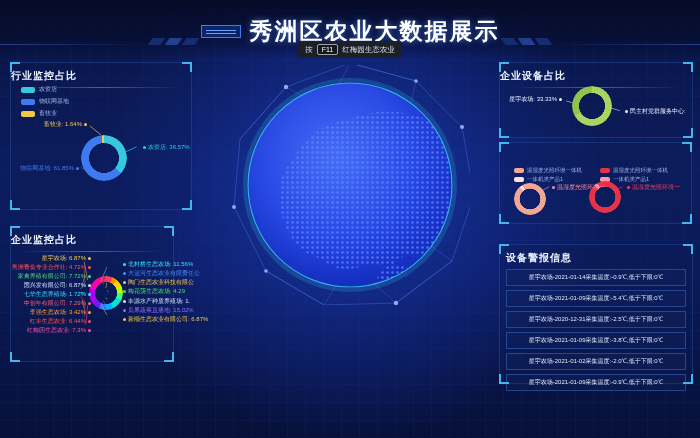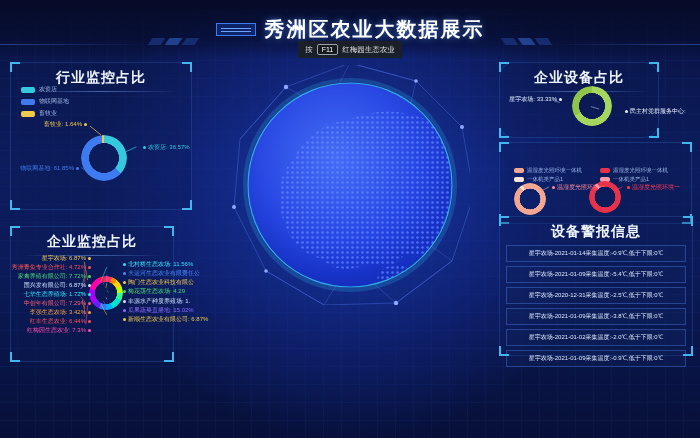--- a/index.html
+++ b/index.html
@@ -20,68 +20,68 @@
   .slashes{position:absolute;top:38px;display:flex;gap:4px;}
   .slashes.l{left:150px;}
   .slashes.r{right:150px;}
   .slashes i{display:block;width:13px;height:7px;background:#152c6e;transform:skewX(-35deg);}
   .slashes.r i{transform:skewX(35deg);}
   .slashes i:nth-child(2){background:#21418f;}
   .title-row{position:absolute;top:16px;left:0;width:700px;display:flex;align-items:center;justify-content:center;gap:9px;}
   .logo{display:inline-flex;flex-direction:column;justify-content:center;gap:2px;width:40px;height:13px;
     border:1px solid #3f7bf0;background:#0c2568;box-sizing:border-box;padding:2px 4px;}
   .logo i{display:block;height:1px;background:#6fa0ff;}
-  h1{margin:0;font-size:20px;font-weight:bold;color:#fff;letter-spacing:2px;text-shadow:0 0 6px rgba(90,150,255,.7);}
+  h1{margin:0;font-size:23px;font-weight:bold;color:#fff;letter-spacing:2px;text-shadow:0 0 6px rgba(90,150,255,.7);}
   .tip{position:absolute;top:41px;left:0;width:700px;display:flex;justify-content:center;}
   .tip-box{display:inline-flex;align-items:center;background:rgba(28,32,38,.94);border-radius:2px;
     padding:3px 7px;font-size:7.5px;color:#ddd;gap:4px;}
   .key{border:1px solid #9aa3ad;border-radius:2px;background:#15181c;color:#fff;font-size:7px;padding:1px 4px;}
   
   .panel{position:absolute;background:rgba(12,28,86,.32);border:1px solid rgba(46,92,180,.38);box-sizing:border-box;}
   .panel::before,.panel::after,.cx::before,.cx::after{content:"";position:absolute;width:8px;height:8px;border:0 solid #41b7ee;}
   .panel::before{top:-1px;left:-1px;border-top-width:2px;border-left-width:2px;}
   .panel::after{bottom:-1px;right:-1px;border-bottom-width:2px;border-right-width:2px;}
   .cx::before{top:-1px;right:-1px;border-top-width:2px;border-right-width:2px;}
   .cx::after{bottom:-1px;left:-1px;border-bottom-width:2px;border-left-width:2px;}
-  .ptitle{margin:0;padding-top:6px;text-align:center;font-size:14px;font-weight:bold;color:#eef5ff;letter-spacing:1px;}
+  .ptitle{margin:0;padding-top:6px;text-align:left;font-size:10px;font-weight:bold;color:#eef5ff;letter-spacing:1px;}
   .underline{height:1px;width:88%;margin:4px auto 0;background:linear-gradient(90deg,transparent,rgba(120,170,255,.5),transparent);}
   .legend{position:absolute;left:10px;top:22px;list-style:none;margin:0;padding:0;}
   .legend li{display:flex;align-items:center;gap:4px;margin-bottom:3px;}
   .sw{display:inline-block;width:14px;height:6px;border-radius:2px;}
   .legend span{font-size:6px;color:#9fb8e8;}
   .donut{position:absolute;border-radius:50%;}
   .ring{-webkit-mask:radial-gradient(circle closest-side,transparent 64%,#000 66%);
         mask:radial-gradient(circle closest-side,transparent 64%,#000 66%);}
   .leads{position:absolute;inset:0;width:100%;height:100%;pointer-events:none;}
   .lbl{position:absolute;font-size:6px;white-space:nowrap;line-height:1.1;}
   .lbl .dot{display:inline-block;width:3px;height:3px;border-radius:50%;vertical-align:middle;margin:0 2px;}
   
   .p1{left:10px;top:62px;width:182px;height:148px;}
   .p1 .donut{left:70px;top:72px;width:46px;height:46px;
     background:conic-gradient(from -6deg,#f0c84a 0 1.64%,#35c9e0 1.64% 38.21%,#3f7bf0 38.21% 100%);}
   .p2{left:10px;top:226px;width:164px;height:136px;}
   .p2 .donut{left:78px;top:49px;width:34px;height:34px;
     background:conic-gradient(#ff3b6b 0 6%,#ff8c00 6% 11%,#ffd400 11% 18%,#b6ff00 18% 25%,#33ff88 25% 32%,
       #00e5cc 32% 43%,#00b0ff 43% 50%,#2979ff 50% 57%,#651fff 57% 64%,#aa00ff 64% 79%,#ff00aa 79% 93%,#ff1744 93% 100%);}
-  .p3{left:499px;top:62px;width:160px;height:76px;border-radius:15px;}
+  .p3{left:499px;top:62px;width:194px;height:76px;}
   .p3 .donut{left:72px;top:23px;width:40px;height:40px;
     background:conic-gradient(#a6d65e 0 66.7%,#8fc34a 66.7% 100%);}
   .p4{left:499px;top:142px;width:193px;height:82px;}
   .chip{margin:6px auto 0;width:96px;border:1px solid #3f6bd8;border-radius:3px;padding:2px 0;
     text-align:center;font-size:8px;font-weight:bold;color:#ff5b6a;letter-spacing:1px;background:rgba(20,40,110,.5);}
   .mini-legend{position:absolute;list-style:none;margin:0;padding:0;}
   .mini-legend li{display:flex;align-items:center;gap:3px;margin-bottom:2px;}
   .mini-legend .sw{width:10px;height:5px;}
   .mini-legend span{font-size:5.5px;color:#9fb8e8;}
   .ml-a{left:14px;top:24px;} .ml-b{left:100px;top:24px;}
   .d4a{left:14px;top:40px;width:32px;height:32px;
     background:conic-gradient(from -40deg,#fde3da 0 3%,#f2a793 3% 100%);}
   .d4b{left:89px;top:38px;width:32px;height:32px;
     background:conic-gradient(from -40deg,#ff9aa8 0 3%,#e8324a 3% 100%);}
-  .p5{left:499px;top:216px;width:194px;height:140px;padding:0 6px;}
+  .p5{left:499px;top:244px;width:194px;height:140px;padding:0 6px;}
   .alarm-row{margin-top:4px;height:15px;line-height:15px;border:1px solid rgba(70,120,220,.45);
     background:rgba(20,40,100,.25);font-size:6px;color:#dce9ff;text-align:center;white-space:nowrap;overflow:hidden;}
   
   .globe{position:absolute;left:230px;top:65px;}
 </style>
 </head>
 <body>
 
 <div class="stage">
   <div class="grid"></div>

